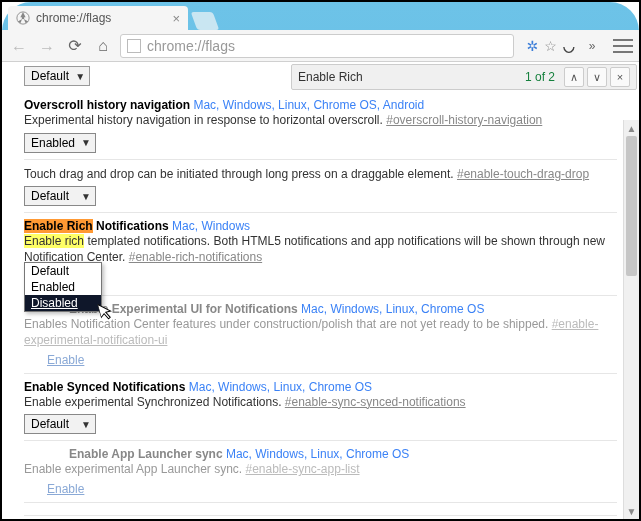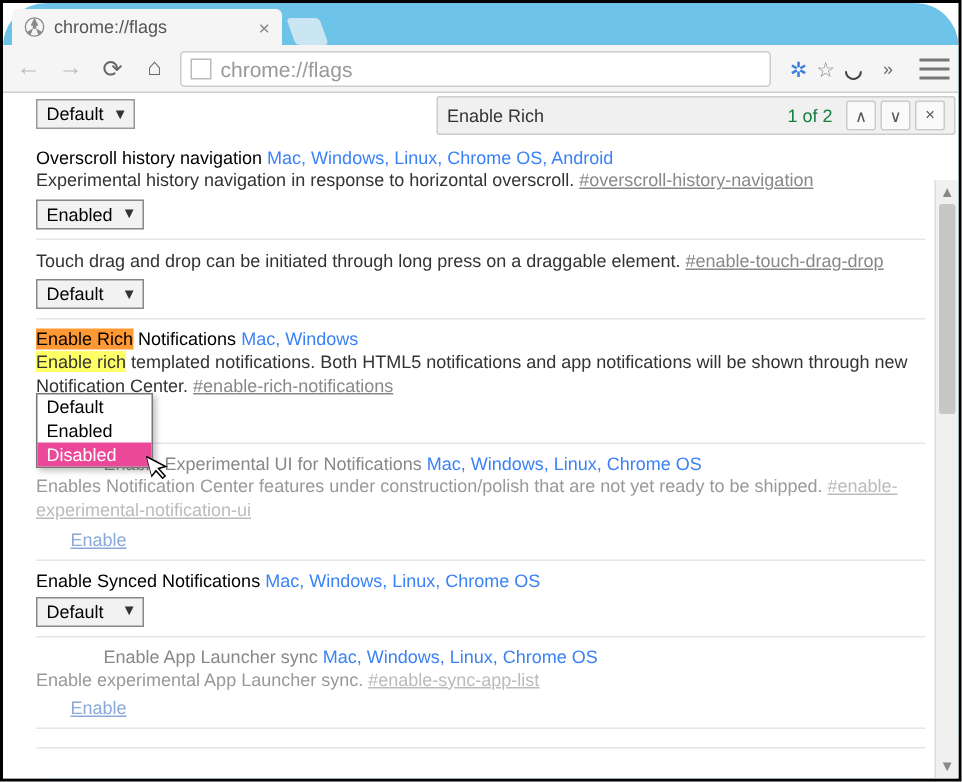--- a/index.html
+++ b/index.html
@@ -24,35 +24,35 @@
 .topselect { border: 1px solid #999; font-size: 12px; height: 20px; padding: 0 20px 0 6px; background: #f2f2f2; position: relative; display: inline-flex; align-items: center; }
 .caret { position: absolute; right: 4px; font-size: 10px; color: #333; }
 .findbar { background: #f0f0f0; border: 1px solid #ccc; height: 26px; display: flex; align-items: center; padding: 0 6px; font-size: 12px; position: absolute; right: 2px; top: 2px; width: 346px; border-radius: 2px; }
 .findbar .query { flex: 1; color: #333; }
 .findbar .count { color: #15803d; margin-right: 6px; }
 .findbar .fbtn { width: 20px; height: 20px; border: 1px solid #ccc; background: #fafafa; display: flex; align-items: center; justify-content: center; margin-left: 3px; font-size: 11px; color: #555; border-radius: 2px; }
 .flags-body { padding: 4px 22px 8px 22px; overflow-y: auto; height: calc(100% - 28px); }
 .flag { padding: 6px 0; border-bottom: 1px solid #e6e6e6; position: relative; }
 .flag.inactive .title, .flag.inactive .desc { color: #999; }
 .flag .title { font-size: 12px; }
-.flag .title b { color: #000; font-weight: normal; }
+.flag .title b { color: #000; font-weight: bold; }
 .flag.inactive .title b { color: #888; padding-left: 45px; }
 .flag .platforms { color: #3b82f6; font-weight: normal; }
 .flag .desc { color: #333; margin-top: 1px; line-height: 1.3; }
 .flag .hashlink { color: #888; text-decoration: underline; }
 .flag.inactive .hashlink { color: #bbb; }
 .flagselect { border: 1px solid #888; font-size: 12px; height: 20px; padding: 0 18px 0 6px; background: #f2f2f2; position: relative; display: inline-flex; align-items: center; margin-top: 4px; min-width: 72px; }
 .flagselect.wide { min-width: 76px; border: 1px solid #5b9bd5; }
 .enable-link { color: #1155cc; text-decoration: underline; display: inline-block; margin-top: 4px; font-size: 12px; cursor: pointer; margin-left: 23px; }
 .inactive .enable-link { color: #8aa9d6; }
 .hl-orange { background: #ff9933; }
 .hl-yellow { background: #ffff66; }
 .dropdown-pop { position: absolute; left: 22px; top: 260px; border: 1px solid #777; background: #fff; font-size: 12px; width: 78px; z-index: 5; box-shadow: 2px 2px 4px rgba(0,0,0,.25); }
 .dropdown-pop div { padding: 1px 6px; }
-.dropdown-pop .sel { background: #ec4899; color: #fff; }
+.dropdown-pop .sel { background: #0f172a; color: #fff; text-decoration: underline; }
 .cursor-arrow { position: absolute; left: 98px; top: 300px; z-index: 6; font-size: 16px; color: #000; transform: rotate(-15deg); }
 .scrollbar { position: absolute; right: 0; top: 58px; bottom: 0; width: 16px; background: #f0f0f0; border-left: 1px solid #ddd; }
 .scrollbar .up, .scrollbar .down { height: 16px; display: flex; align-items: center; justify-content: center; color: #888; font-size: 10px; }
 .scrollbar .track { position: absolute; top: 16px; bottom: 16px; left: 0; right: 0; }
 .scrollbar .thumb { position: absolute; left: 2px; right: 2px; top: 0; height: 140px; background: #c6c6c6; border-radius: 2px; }
 .scrollbar .down { position: absolute; bottom: 0; left: 0; right: 0; }
 </style>
 </head>
 <body>
 
@@ -139,20 +139,21 @@
       </div>
 
       <div class="flag inactive">
         <div class="title"><b>Enable Experimental UI for Notifications</b> <span class="platforms">Mac, Windows, Linux, Chrome OS</span></div>
         <div class="desc"><span>Enables Notification Center features under construction/polish that are not yet ready to be shipped.</span> <span class="hashlink">#enable-experimental-notification-ui</span></div>
         <span class="enable-link">Enable</span>
       </div>
 
       <div class="flag">
         <div class="title"><b>Enable Synced Notifications</b> <span class="platforms">Mac, Windows, Linux, Chrome OS</span></div>
+        <div class="desc"><span>Enable experimental Synchronized Notifications.</span> <span class="hashlink">#enable-sync-synced-notifications</span></div>
         <div class="flagselect">
             <span>Default</span>
             <span class="caret">▼</span>
           </div>
       </div>
 
       <div class="flag inactive">
         <div class="title"><b>Enable App Launcher sync</b> <span class="platforms">Mac, Windows, Linux, Chrome OS</span></div>
         <div class="desc"><span>Enable experimental App Launcher sync.</span> <span class="hashlink">#enable-sync-app-list</span></div>
         <span class="enable-link">Enable</span>

